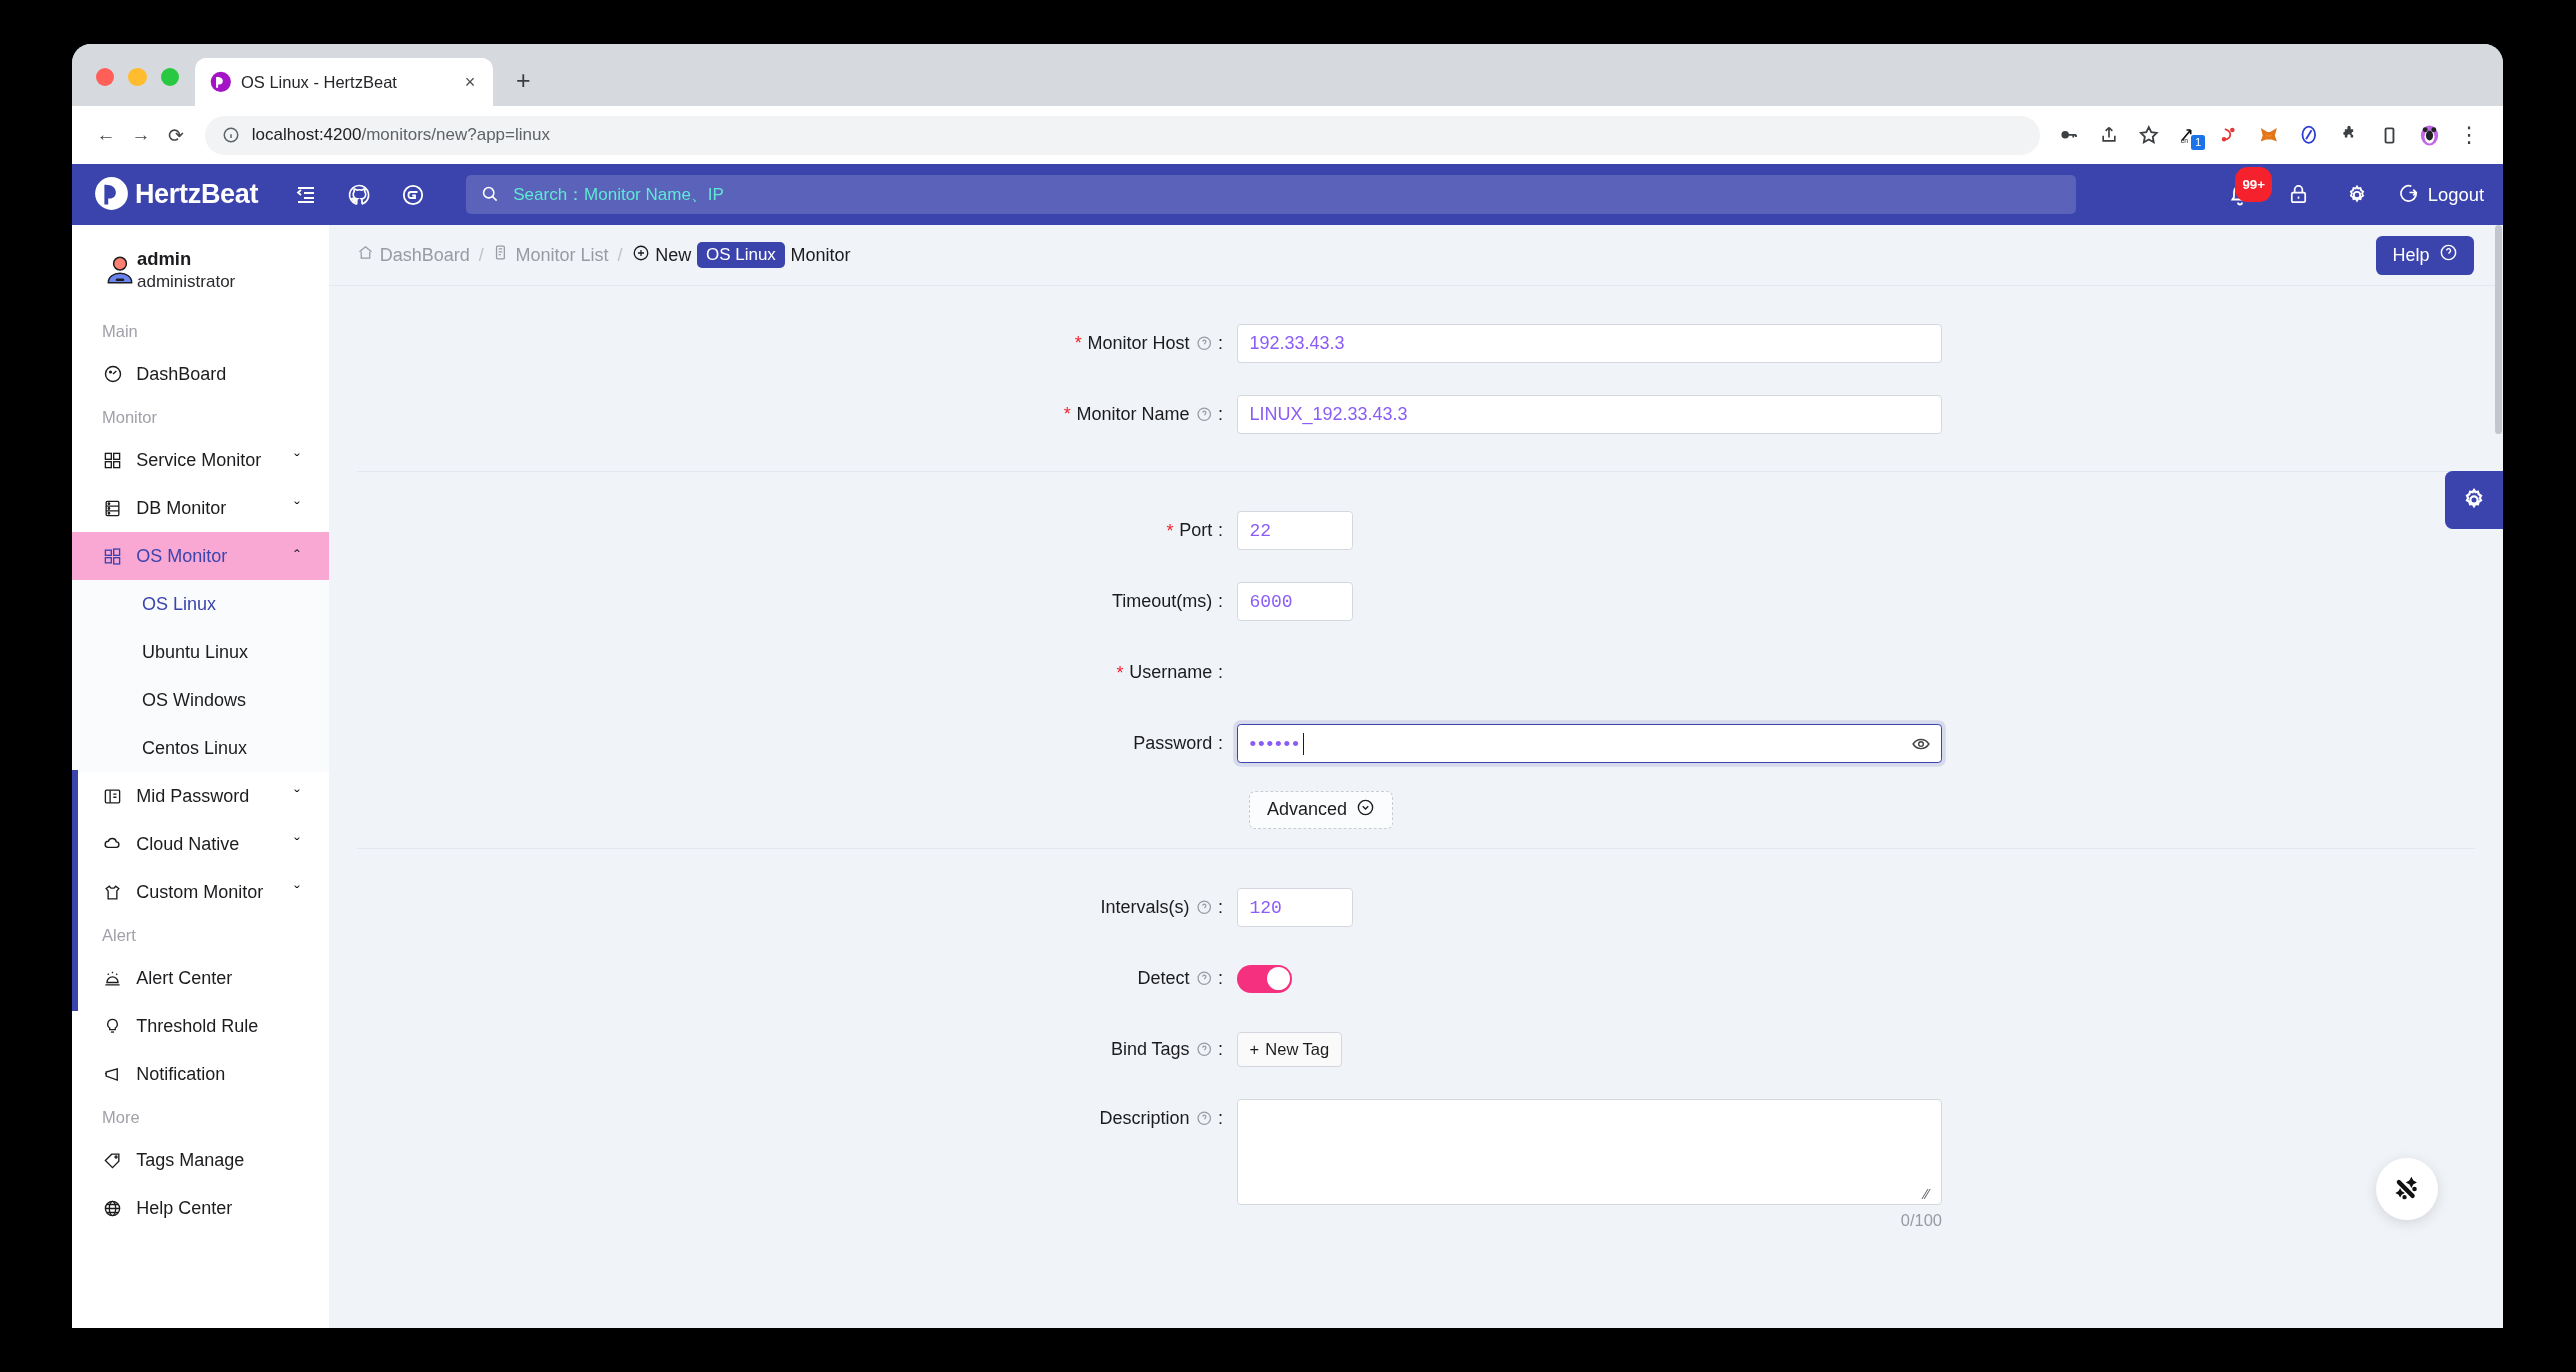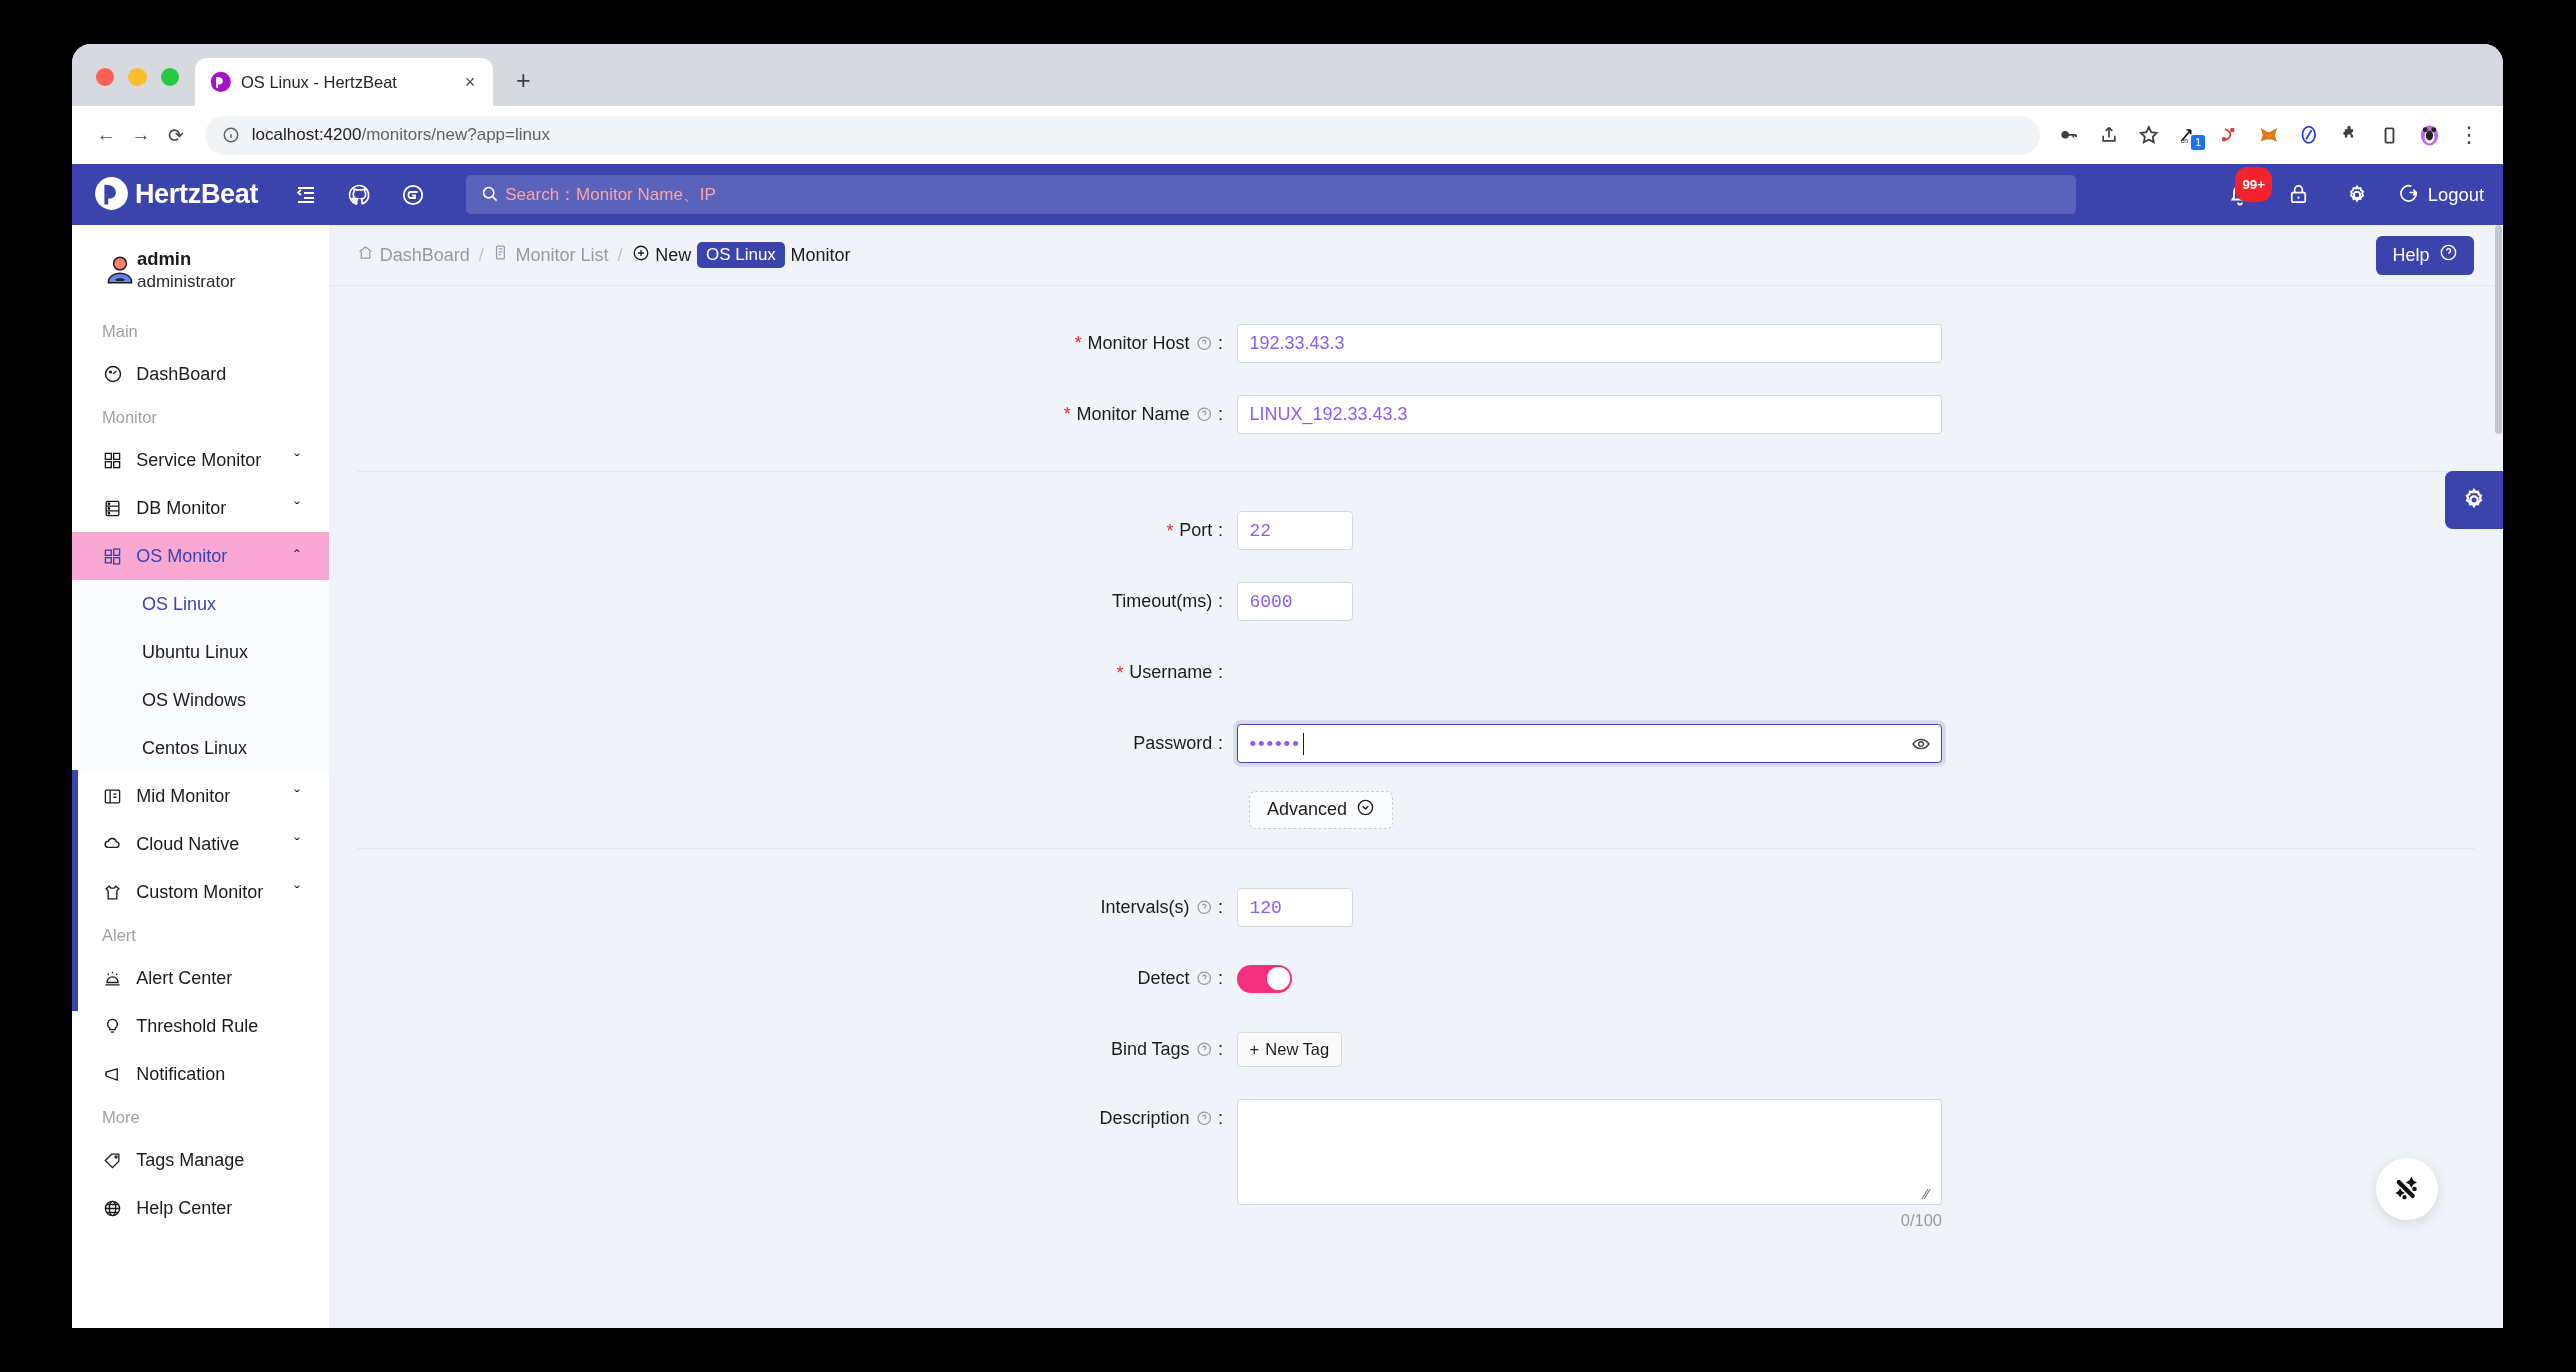--- a/index.html
+++ b/index.html
@@ -128,21 +128,21 @@
   }
   .appbar-icons-left { display: flex; align-items: center; gap: 16.5px; margin-left: 29px; }
   .searchbox {
     width: 1610px; height: 39px;
     margin-left: 35px;
     background: rgba(255,255,255,0.16);
     border-radius: 5px;
     display: flex; align-items: center;
     padding: 0 14px;
   }
-  .search-ph { font-size: 17px; color: #fca5a5; margin-left: 6px; white-space: nowrap; }
+  .search-ph { font-size: 17px; color: #5eead4; margin-left: 14px; white-space: nowrap; }
   .appbar-right { display: flex; align-items: center; gap: 21.6px; margin-left: auto; }
   .bell-wrap { position: relative; width: 37px; height: 37px; }
   .badge {
     position: absolute; left: 14px; top: -9px;
     background: #f5222d; color: #fff;
     font-size: 13.3px; font-weight: bold;
     border-radius: 12.7px;
     padding: 11px 7px; line-height: 1;
     white-space: nowrap;
   }
@@ -620,21 +620,21 @@
         </div>
 
         <div class="nav-item">
           <span class="ni-icon">
             <svg width="19" height="19" viewBox="0 0 24 24" fill="none" stroke="#1c1c1f" stroke-width="1.7">
               <rect x="3" y="4" width="18" height="16" rx="1.4"></rect>
                 <path d="M9 4v16"></path>
                 <path d="M13 9h4M13 13h4"></path>
             </svg>
           </span>
-          <span class="ni-label">Mid Monitor</span>
+          <span class="ni-label">Mid Password</span>
           <span class="ni-caret" style="font-size:16.5px;">ˇ</span>
         </div>
 
         <div class="nav-item">
           <span class="ni-icon">
             <svg width="20" height="20" viewBox="0 0 24 24" fill="none" stroke="#1c1c1f" stroke-width="1.7">
               <path d="M6 16a3.6 3.6 0 01.4-7.2A5 5 0 0116 9.4a3.3 3.3 0 01-.4 6.6z"></path>
             </svg>
           </span>
           <span class="ni-label">Cloud Native</span>

